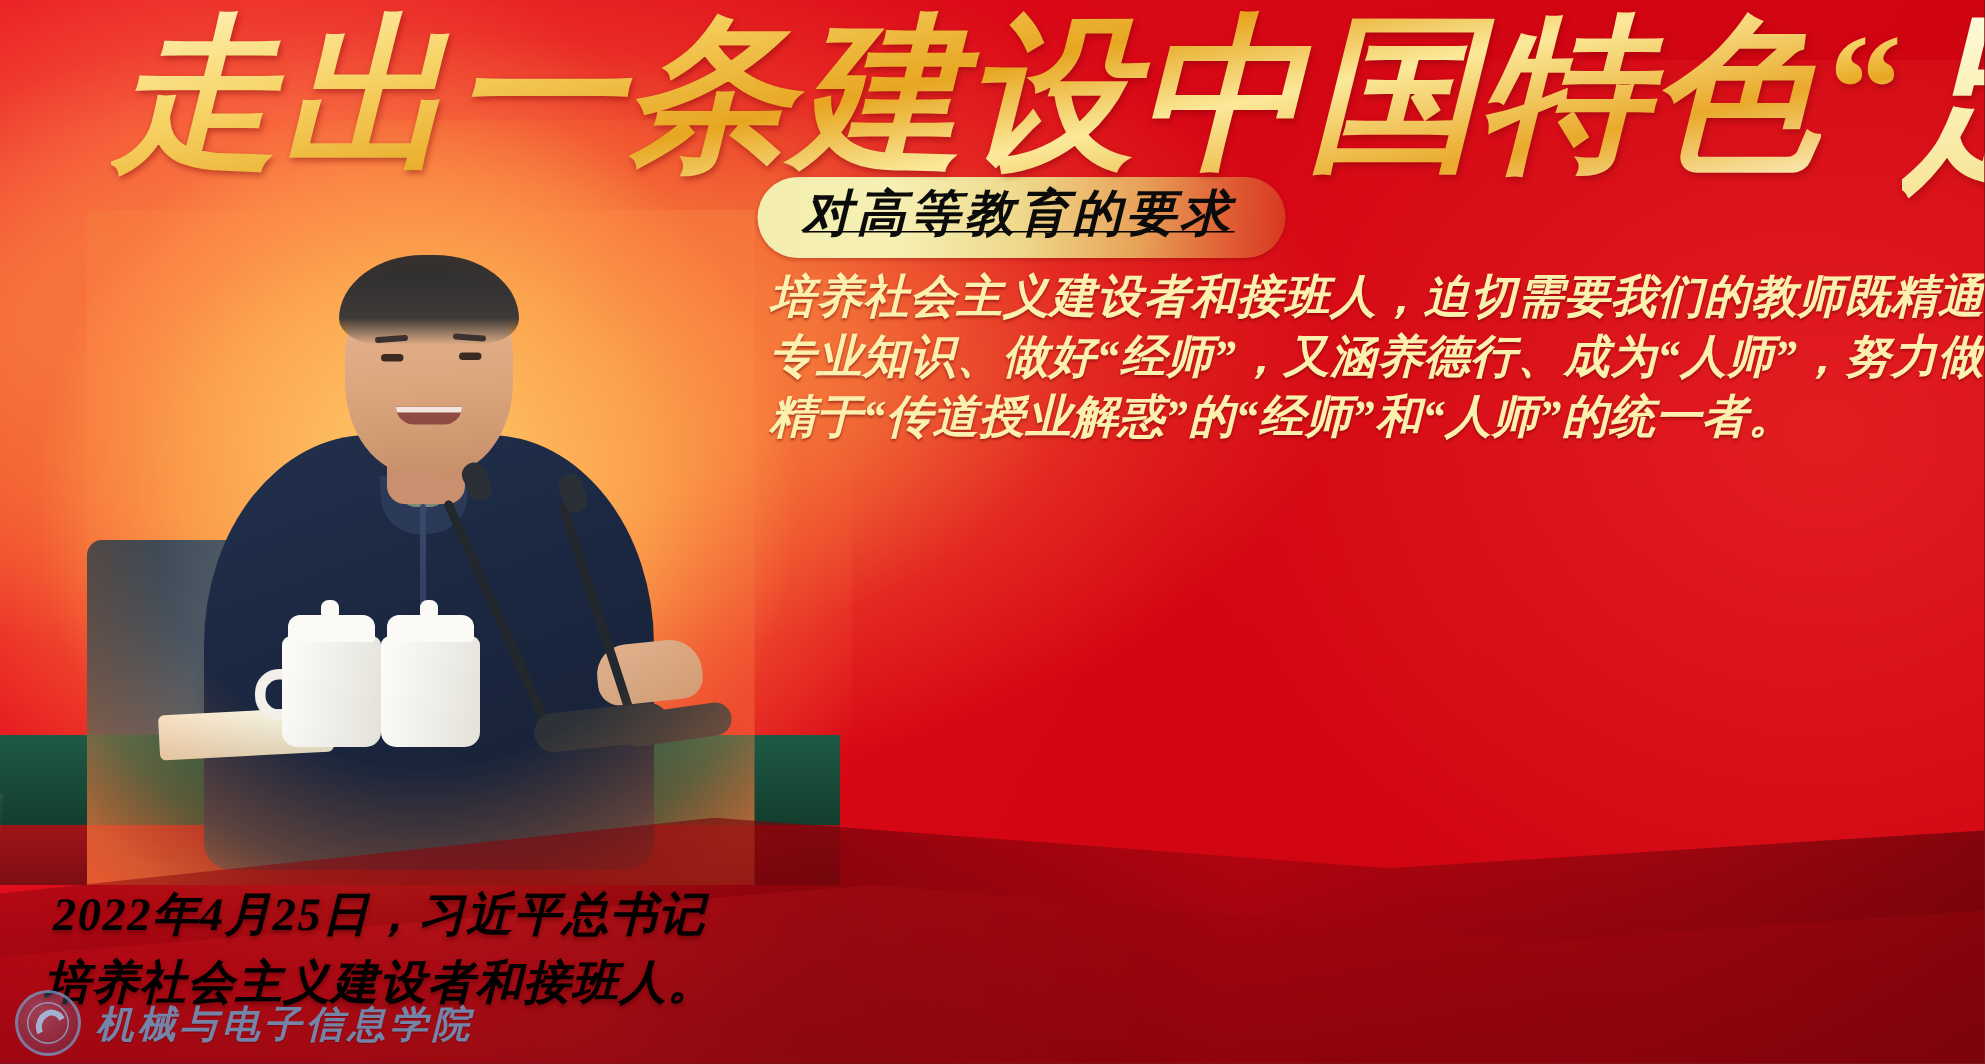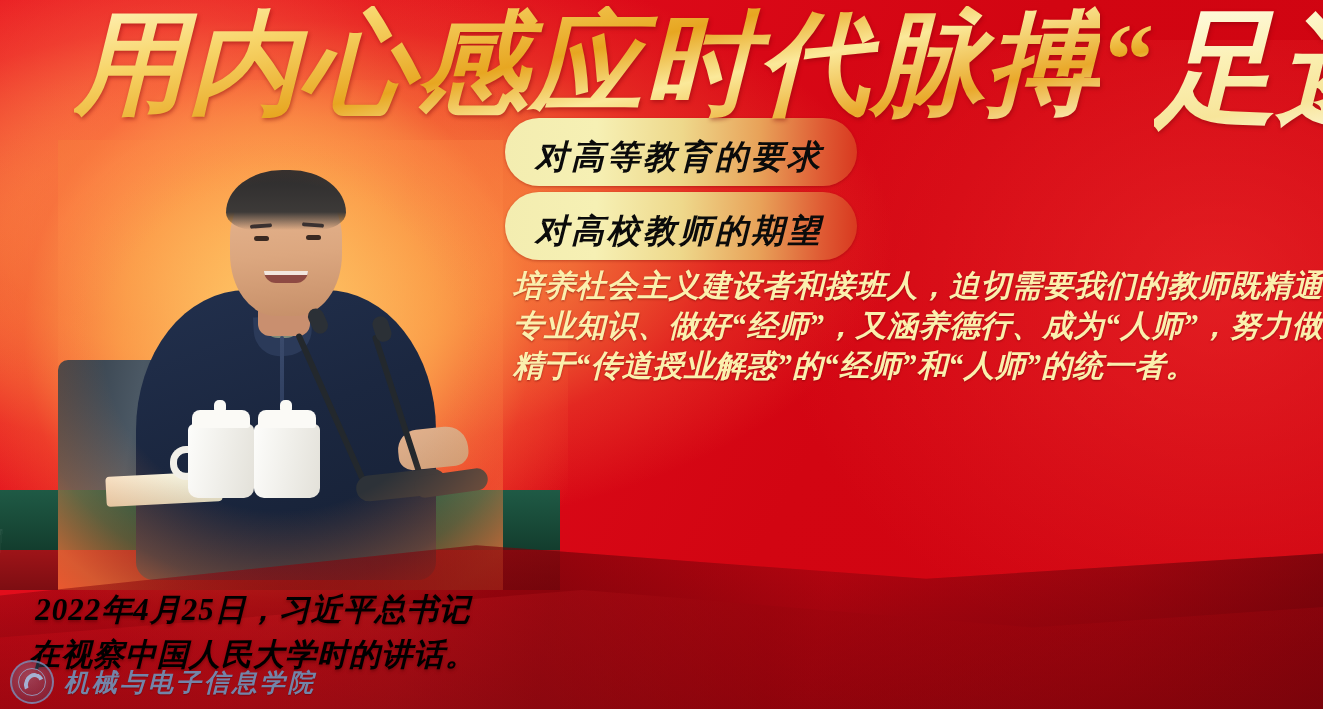--- a/index.html
+++ b/index.html
@@ -193,25 +193,26 @@
   }
   .title span.quote{font-size:104px;}
 
   
   .col{
     position:absolute;left:505px;top:118px;width:818px;
     z-index:5;
   }
   .pill{
     display:inline-block;
-    padding:16px 34px 6px 30px;
+    padding:2px 34px 6px 30px;
     border-radius:34px;
     background:linear-gradient(92deg,#f3edb0 0%,#f6f0b4 26%,#eed88b 50%,#e8a259 72%,#df5a33 90%,#d8381f 100%);
     box-shadow:0 1px 3px rgba(110,0,5,.35);
     margin-bottom:4px;
+    text-decoration:underline;
   }
   .pill span{
     font-family:"Liberation Serif","DejaVu Serif",serif;
     font-weight:700;font-style:italic;
     font-size:33px;line-height:46px;
     color:#0b0b0b;letter-spacing:3px;
     white-space:nowrap;
   }
   .para{
     font-family:"Liberation Serif","DejaVu Serif",serif;
@@ -316,51 +317,48 @@
         </div>
       <div class="ph-cup b">
           <div class="lid"></div>
           <div class="knob"></div>
         </div>
       <div class="ph-fade"></div>
     </div>
   </div>
 
   <div class="title">
-    <span>用内心感应时代脉搏</span>
+    <span>走出一条建设中国特色</span>
     <span class="quote">“</span>
     <span class="pale">足迹</span>
 
   </div>
 
   <div class="col">
 
     <div class="sec s1">
       <div class="pill">
         <span>对高等教育的要求</span>
       </div>
     </div>
 
 
     <div class="sec s3">
-      <div class="pill">
-        <span>对高校教师的期望</span>
-      </div>
       <div class="para">培养社会主义建设者和接班人，迫切需要我们的教师既精通专业知识、做好“经师”，又涵养德行、成为“人师”，努力做精于“传道授业解惑”的“经师”和“人师”的统一者。</div>
     </div>
 
   </div>
 
   <div class="drape"></div>
   <div class="drape2"></div>
   <div class="drape-fold"></div>
 
   <div class="caption">
     <p>2022年4月25日，习近平总书记</p>
-    <p>在视察中国人民大学时的讲话。</p>
+    <p>培养社会主义建设者和接班人。</p>
   </div>
 
   <div class="footer">
     <div class="logo-mark">
       <div class="inner"></div>
       <div class="swoosh"></div>
     </div>
     <div class="logo-text">机械与电子信息学院</div>
   </div>
 

